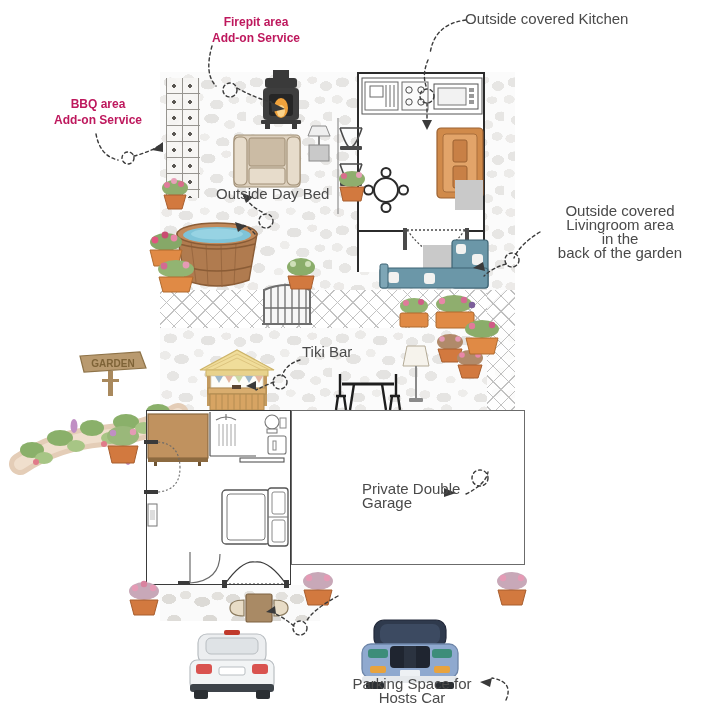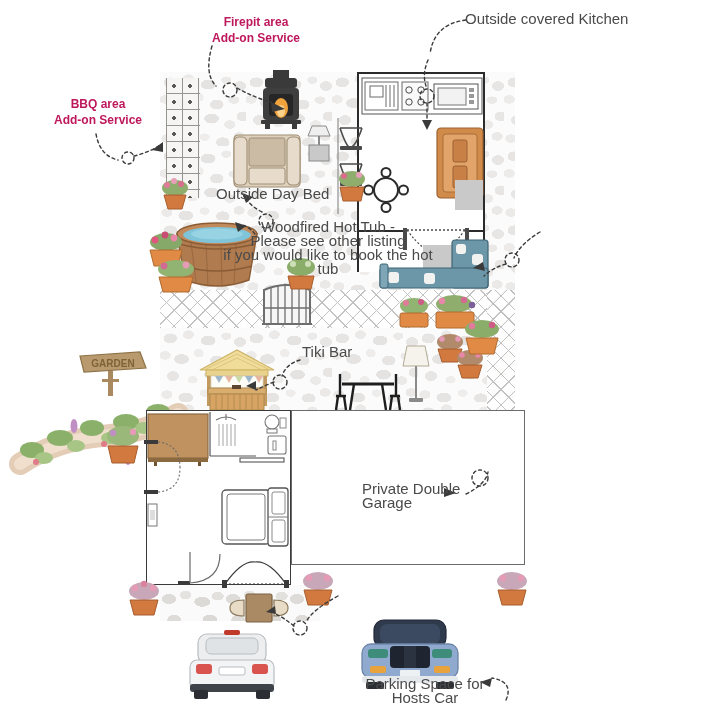--- a/index.html
+++ b/index.html
@@ -538,26 +538,27 @@
   <div class="abs lbl-bold lbl-c" style="left:186px;top:14px;width:140px;">Firepit area
 Add-on Service</div>
 
   <div class="abs lbl-bold lbl-c" style="left:34px;top:96px;width:128px;">BBQ area
 Add-on Service</div>
 
   <div class="abs lbl" style="left:465px;top:12px;width:230px;">Outside covered Kitchen</div>
 
   <div class="abs lbl" style="left:216px;top:187px;width:120px;">Outside Day Bed</div>
 
-  <div class="abs lbl lbl-c" style="left:222px;top:220px;width:212px;">Woodfired Hot Tub -
-Please see other listing
-if you would like to book the hot tub</div>
-
+
+  <div class="abs lbl lbl-c" style="left:540px;top:204px;width:160px;">Outside covered
+Livingroom area
+in the
+back of the garden</div>
 
   <div class="abs lbl" style="left:302px;top:345px;width:80px;">Tiki Bar</div>
 
   <div class="abs lbl" style="left:326px;top:482px;width:150px;margin-left:36px;">Private Double Garage</div>
 
 
 
-  <div class="abs lbl lbl-c" style="left:332px;top:677px;width:160px;margin-left:13px;">Parking Space for Hosts Car</div>
+  <div class="abs lbl lbl-c" style="left:332px;top:677px;width:160px;">Parking Space for Hosts Car</div>
 
 </div>
 
 </body></html>

